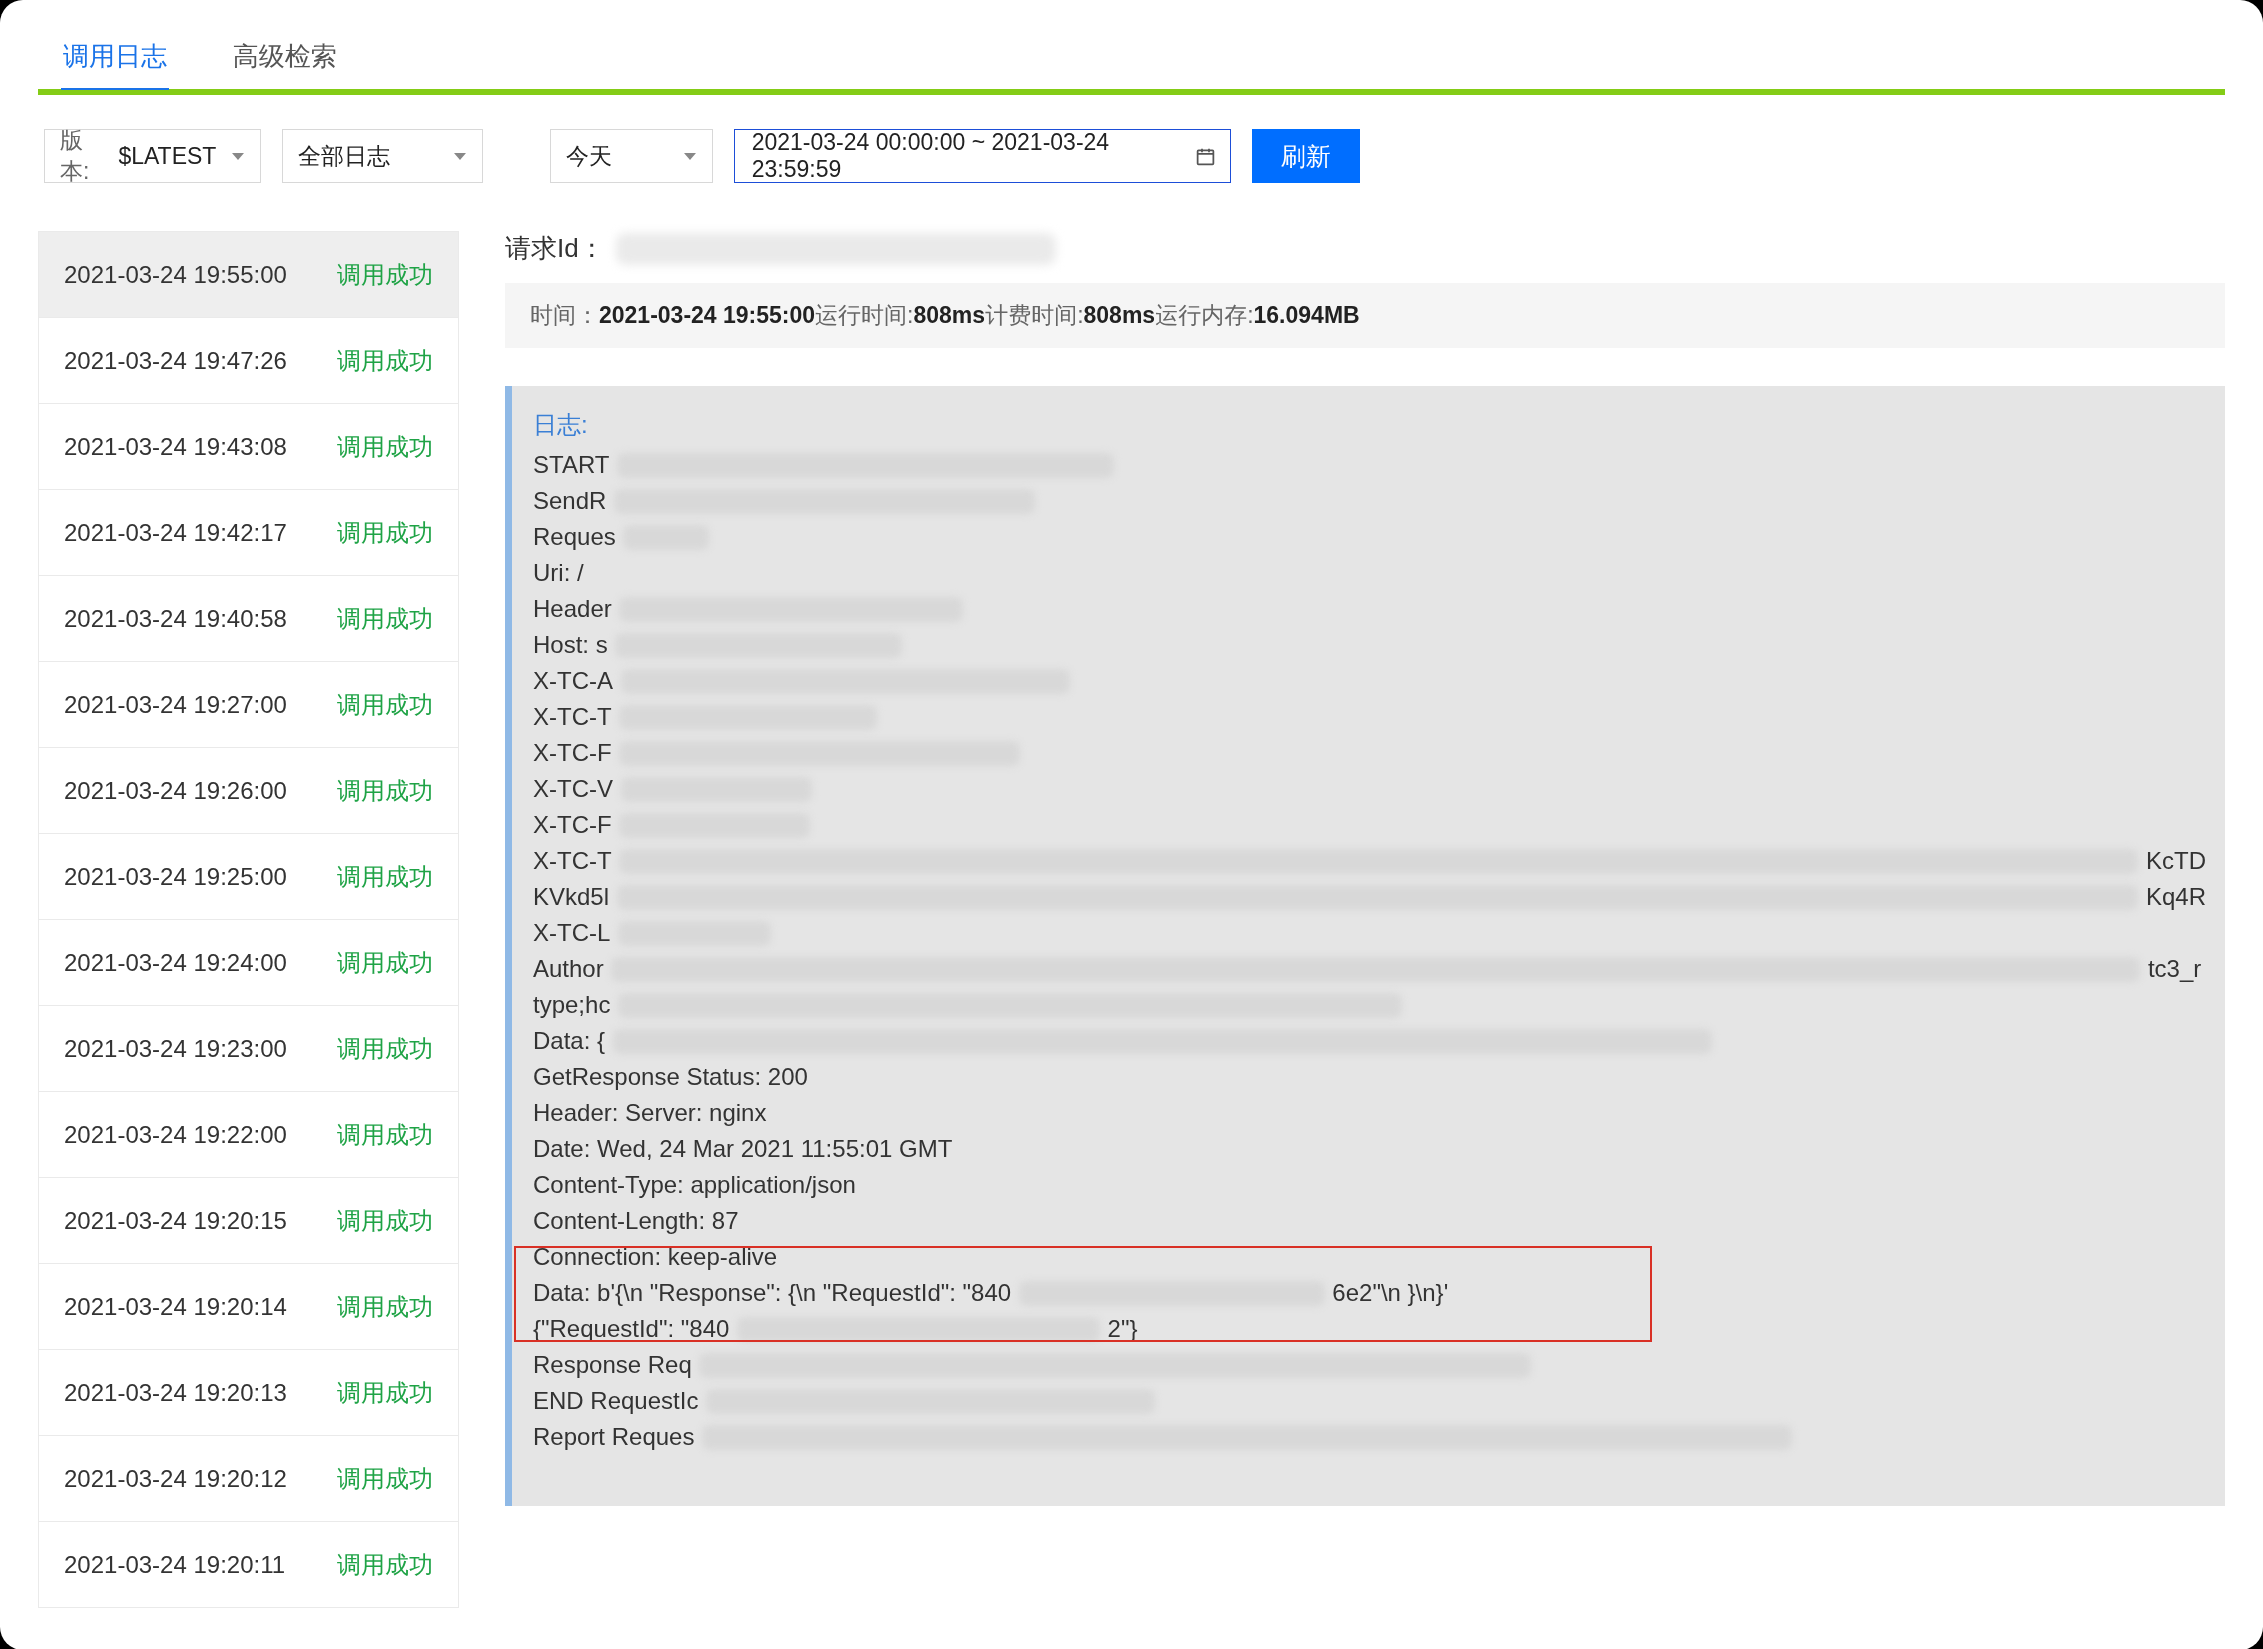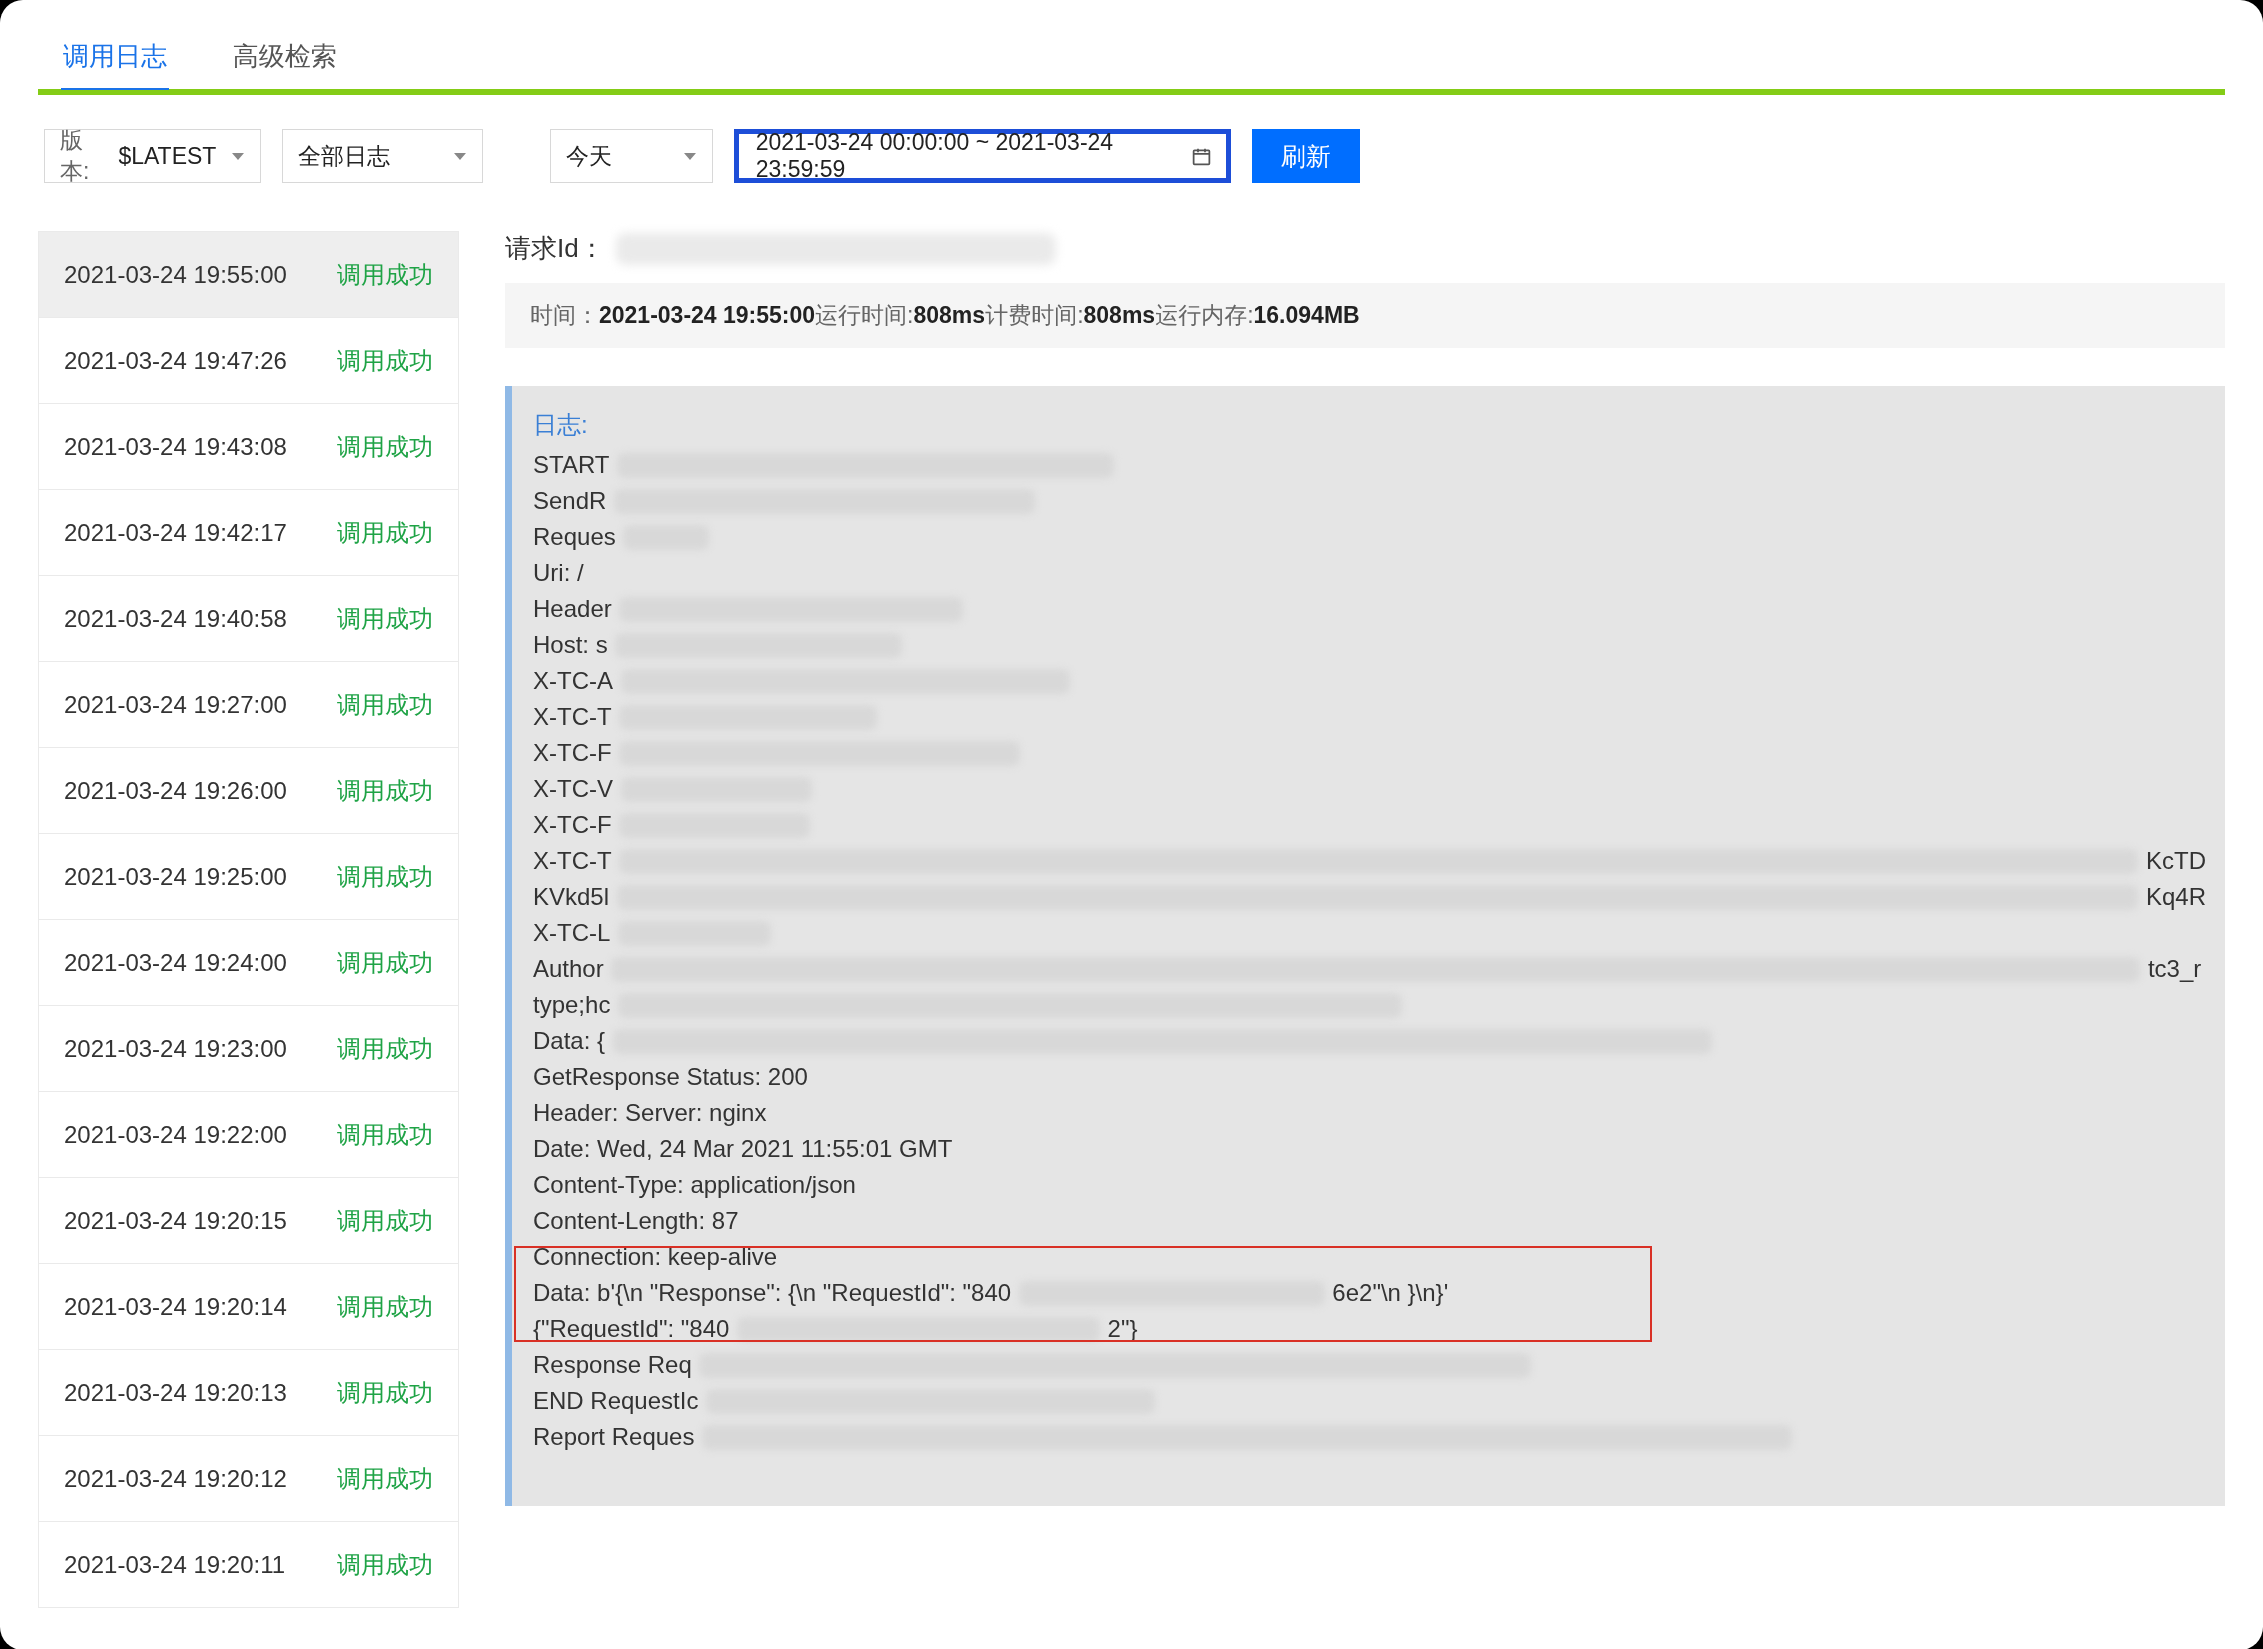--- a/index.html
+++ b/index.html
@@ -80,21 +80,21 @@
   }
   .select.version { width: 217px; gap: 16px; }
   .select.logtype { width: 201px; }
   .select.range   { width: 163px; }
 
   .gap { width: 25px; }
 
   .date-input {
     display: flex;
     align-items: center;
-    border: 5px solid #1d4ed8;
+    border: 1px solid #1d4ed8;
     height: 54px;
     padding: 0 13.4px 0 17px;
     font-size: 23px;
     color: #222;
     gap: 13.4px;
     width: 497px;
   }
   .cal-icon {
     width: 21px; height: 21px;
     position: relative;

